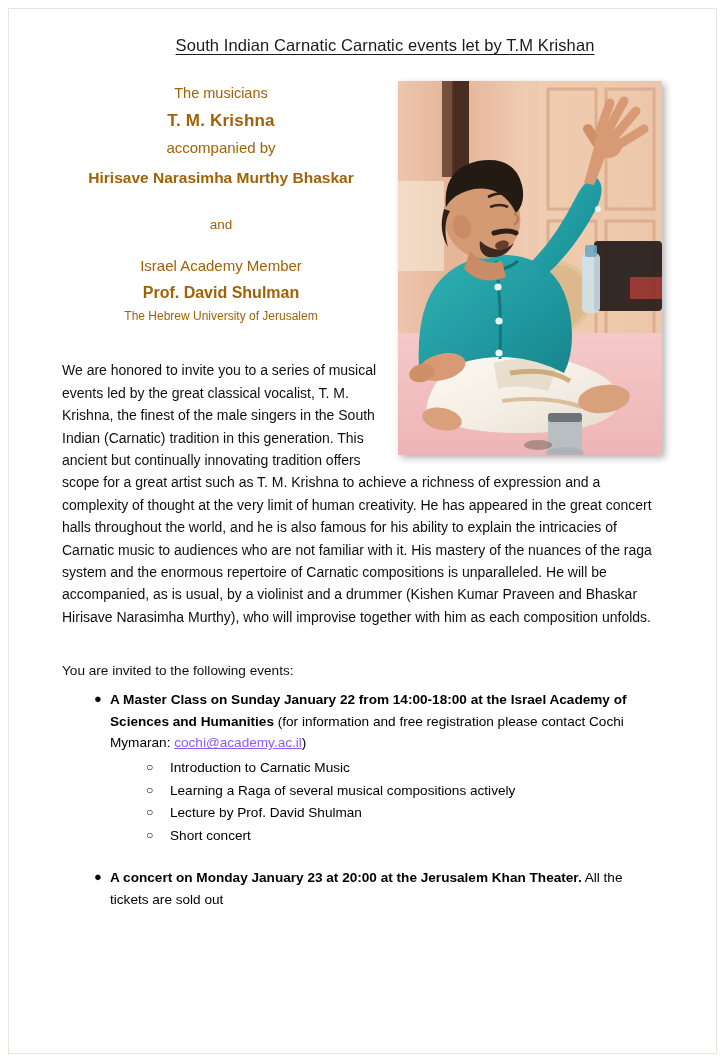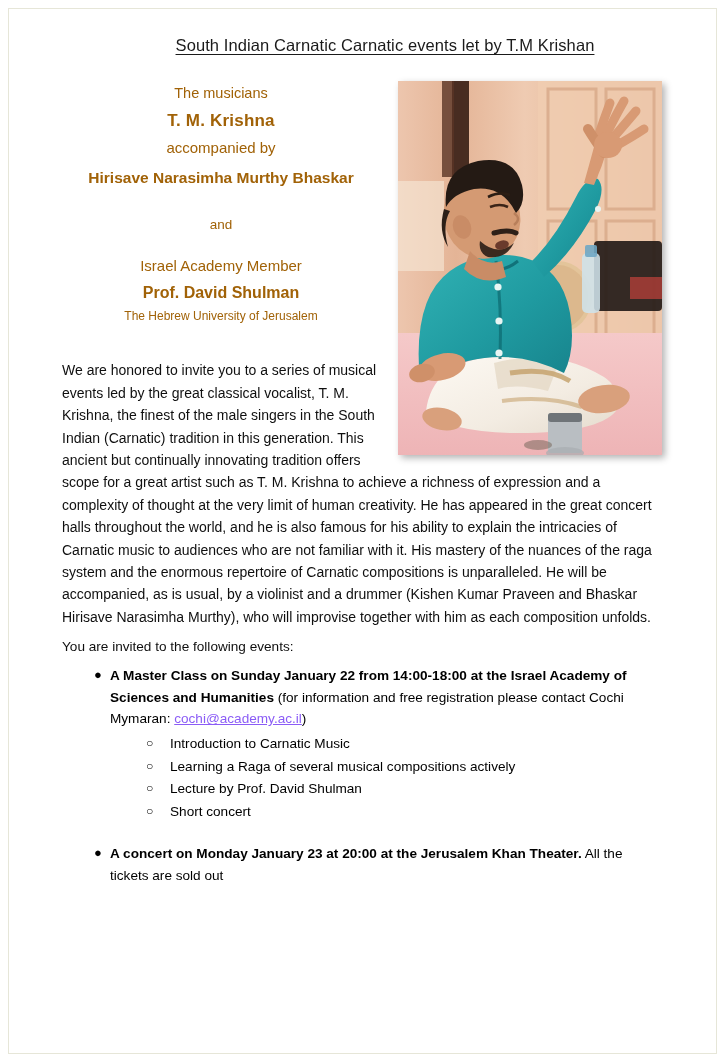--- a/index.html
+++ b/index.html
@@ -89,21 +89,21 @@
     color: #0f0f0f;
     margin-top: 34px;
     text-align: left;
   }
   .body-copy p { margin: 0; }
 
   .invite-line {
     clear: both;
     font-size: 13.6px;
     line-height: 1.6;
-    margin-top: 8px;
+    margin-top: 32px;
     color: #0f0f0f;
   }
 
   
   ul.events {
     list-style: none;
     margin: 7px 0 0 0;
     padding: 0 0 0 32px;
   }
   ul.events > li {

